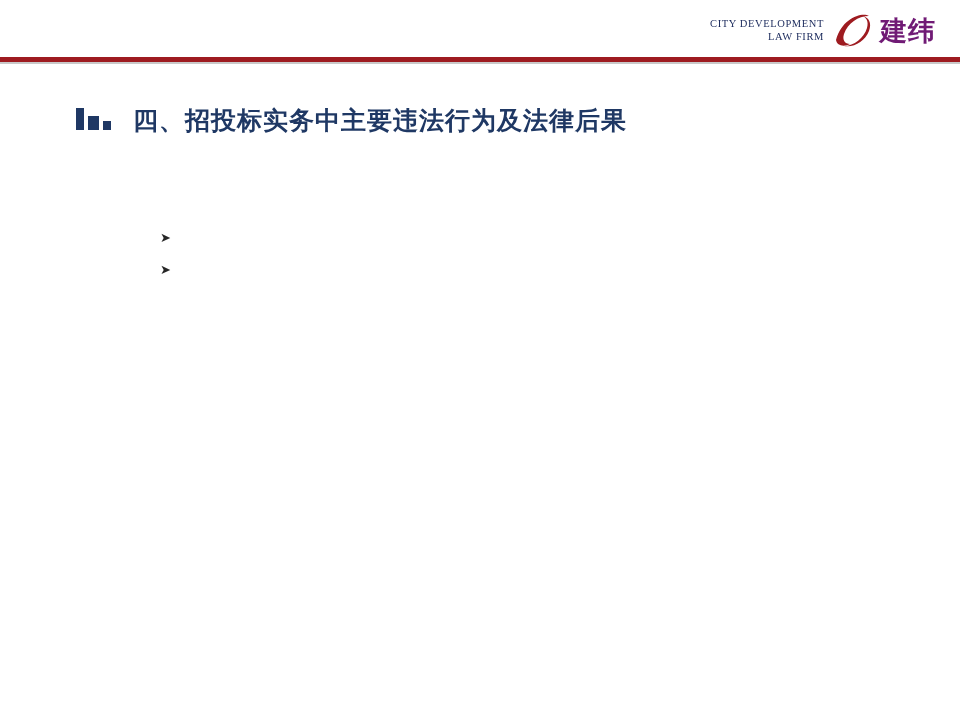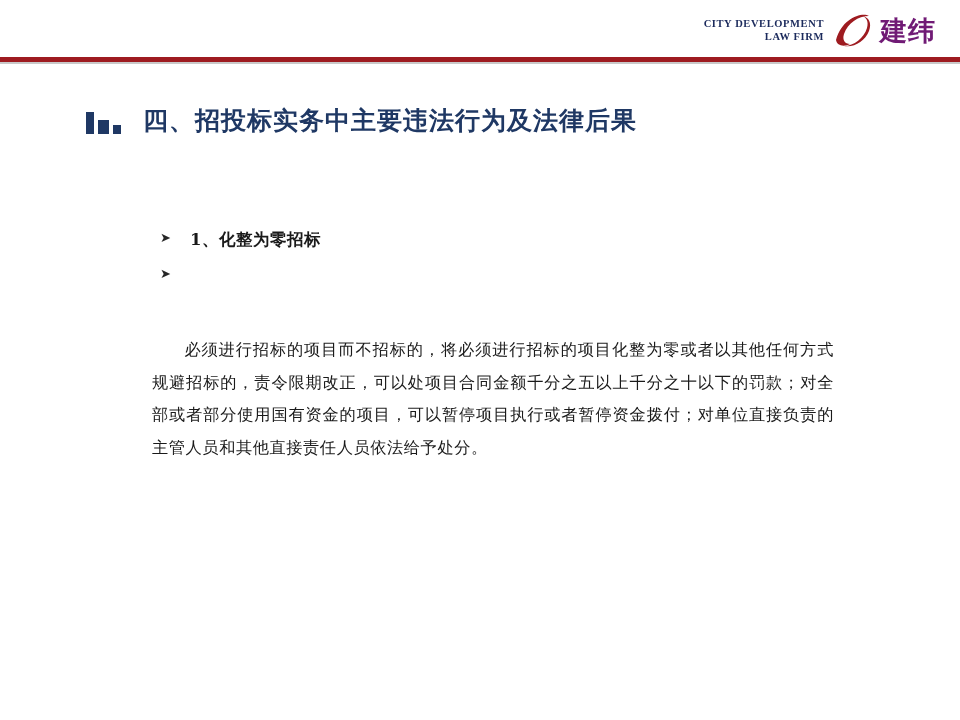--- a/index.html
+++ b/index.html
@@ -51,21 +51,21 @@
     top: 8px;
     height: 44px;
     display: flex;
     align-items: center;
     gap: 8px;
   }
   .logo-en {
     text-align: right;
     color: #1b2a5c;
     font-family: "Liberation Serif", serif;
-    font-weight: bold;
+    font-weight: normal;
     line-height: 1.25;
     font-size: 10.5px;
     letter-spacing: 0.6px;
   }
   .logo-mark {
     width: 40px;
     height: 40px;
     position: relative;
   }
   .logo-cn {
@@ -73,24 +73,24 @@
     font-weight: bold;
     font-size: 27px;
     color: #701a75;
     letter-spacing: 1px;
     line-height: 1;
   }
 
   
   .title-row {
     position: absolute;
-    left: 86px;
+    left: 76px;
     top: 104px;
     display: flex;
-    align-items: center;
+    align-items: flex-start;
   }
   .bullet-blocks {
     display: flex;
     align-items: flex-end;
     gap: 4px;
     margin-right: 22px;
     height: 26px;
   }
   .bullet-blocks i {
     display: block;
@@ -182,22 +182,20 @@
       <i></i>
         <i></i>
         <i></i>
     </span>
     <span class="slide-title">四、招投标实务中主要违法行为及法律后果</span>
   </div>
 
   <div class="list">
     <div class="list-item">
       <span class="list-marker">➤</span>
-      <span class="list-text">1、化整为零招标</span>
     </div>
     <div class="list-item">
       <span class="list-marker">➤</span>
     </div>
   </div>
 
-  <div class="paragraph">必须进行招标的项目而不招标的，将必须进行招标的项目化整为零或者以其他任何方式规避招标的，责令限期改正，可以处项目合同金额千分之五以上千分之十以下的罚款；对全部或者部分使用国有资金的项目，可以暂停项目执行或者暂停资金拨付；对单位直接负责的主管人员和其他直接责任人员依法给予处分。</div>
 
 </div>
 
 </body></html>

